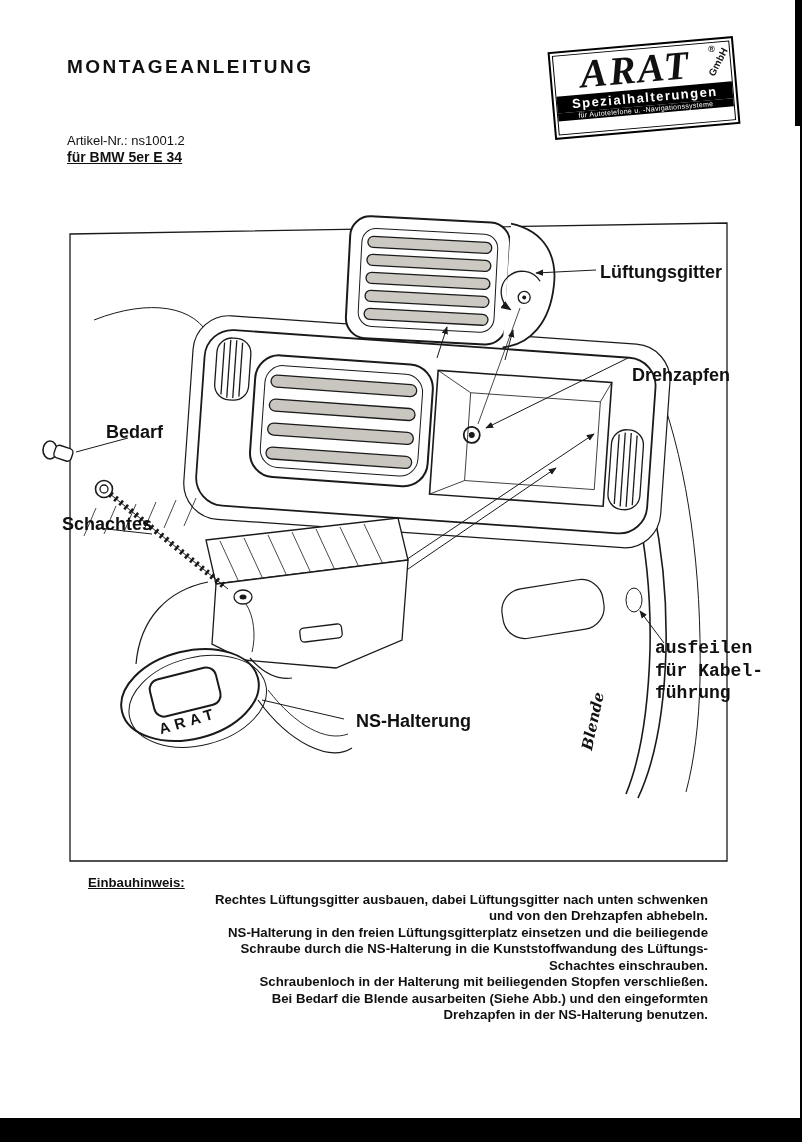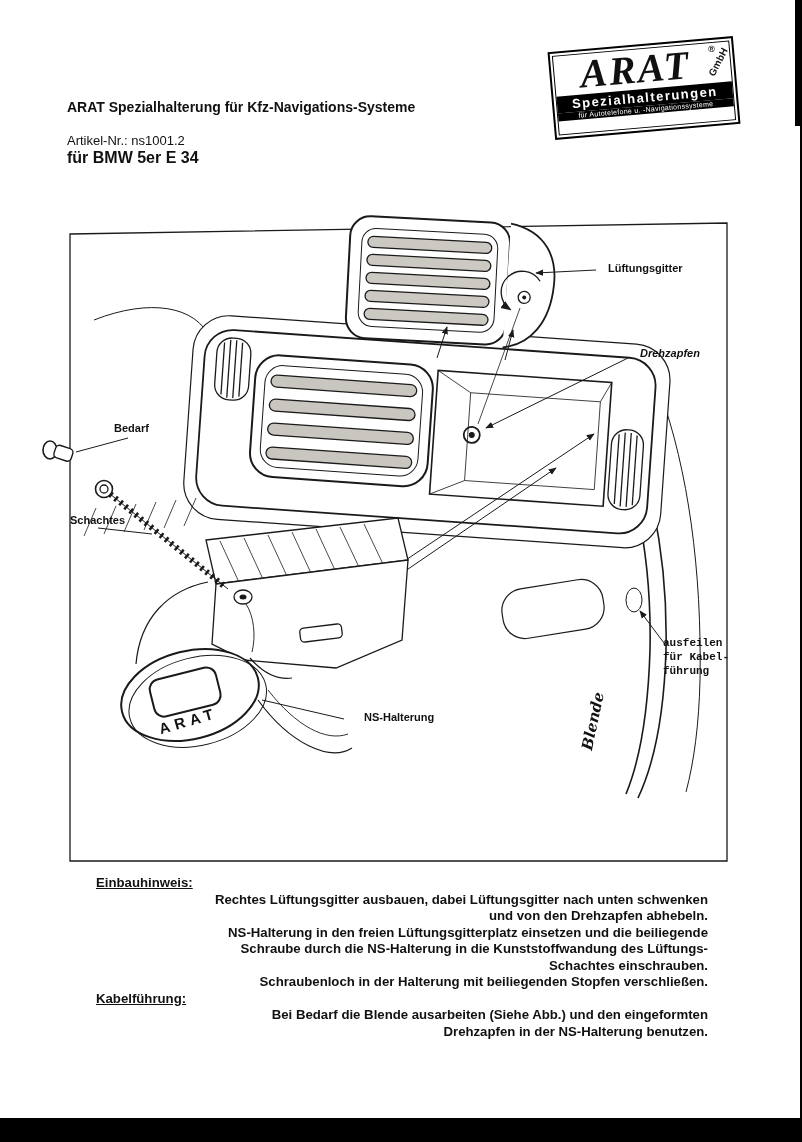--- a/index.html
+++ b/index.html
@@ -4,57 +4,57 @@
 <style>
   * { margin:0; padding:0; box-sizing:border-box; }
   html,body { background:#d8d8d8; }
   body { font-family:"Liberation Sans", sans-serif; }
   .page { position:relative; width:802px; height:1142px; margin:0 auto; background:#ffffff; overflow:hidden; color:#111; }
 
   
   .title { position:absolute; left:67px; top:56px; font-size:19px; font-weight:bold; letter-spacing:2.5px; }
   .subtitle { position:absolute; left:67px; top:99px; font-size:14px; font-weight:bold; }
   .artno { position:absolute; left:67px; top:133px; font-size:13px; }
-  .vehicle { position:absolute; left:67px; top:149px; font-size:16px; font-weight:bold; }
+  .vehicle { position:absolute; left:67px; top:149px; font-size:14px; font-weight:bold;text-decoration:underline; }
 
   
   .logo { position:absolute; left:551px; top:44px; width:186px; height:88px; transform:rotate(-5deg); border:2.5px solid #000; padding:2px; background:#fff; }
   .logo-inner { border:1.5px solid #000; height:100%; position:relative; padding-top:1px; }
   .logo-brand { font-family:"Liberation Serif", serif; font-style:italic; font-weight:bold; font-size:40px; line-height:0.95; text-align:center; letter-spacing:2px; padding-right:14px; }
   .logo-reg { position:absolute; top:1px; right:14px; font-size:9px; font-weight:bold; }
   .logo-gmbh { position:absolute; top:14px; right:-3px; transform:rotate(-58deg); font-size:10px; font-weight:bold; }
   .logo-tagline { background:#000; color:#fff; font-size:13px; font-weight:bold; letter-spacing:1.5px; text-align:center; padding:1px 0; margin-top:1px; }
   .logo-subline { background:#000; color:#fff; font-size:7px; text-align:center; letter-spacing:0.3px; padding-bottom:1px; }
 
   
   .art { position:absolute; left:0; top:0; pointer-events:none; }
-  .dlabel { position:absolute; font-size:11px; font-weight:bold; color:#111; white-space:nowrap;margin-left:8px; }
+  .dlabel { position:absolute; font-size:18px; font-weight:bold; color:#111; white-space:nowrap; }
   .dlabel.multi { white-space:pre-line; line-height:1.25; }
   .blende-label { position:absolute; left:578px; top:748px; transform:rotate(-78deg); transform-origin:0 0;
                   font-family:"DejaVu Serif", serif; font-style:italic; font-weight:bold; font-size:15px; }
   .arat-emboss { position:absolute; left:158px; top:712px; transform:rotate(-16deg); font-weight:bold; font-size:15px; letter-spacing:5px; }
 
   
   .ins { position:absolute; left:88px; top:875px; width:620px; font-size:13.2px; font-weight:bold; line-height:16.5px; }
-  .ins-h { text-decoration:underline;margin-left:8px; }
+  .ins-h { text-decoration:underline; }
   .ins-p { white-space:pre-line;text-align:right; }
 
   .stamp { position:absolute; left:643px; top:1129px; font-size:11.5px; font-weight:bold; }
 
   
   .scan-bottom { position:absolute; left:0; bottom:0; width:100%; height:24px; background:#000; }
   .scan-right-strip { position:absolute; right:0; top:0; width:7px; height:126px; background:#000; }
   .scan-right-line { position:absolute; right:0; top:0; width:2px; height:100%; background:#000; }
 </style>
 </head>
 <body>
 
 <div class="page">
 
-  <div class="subtitle">ARAT Spezialhalterung für Kfz-Navigations-Systeme</div>
+  <div class="title">MONTAGEANLEITUNG</div>
   <div class="artno">Artikel-Nr.: ns1001.2</div>
   <div class="vehicle">für BMW 5er E 34</div>
 
   <div class="logo">
     <div class="logo-inner">
       <div class="logo-brand">ARAT</div>
       <div class="logo-reg">®</div>
       <div class="logo-gmbh">GmbH</div>
       <div class="logo-tagline">Spezialhalterungen</div>
       <div class="logo-subline">für Autotelefone u. -Navigationssysteme</div>
@@ -191,39 +191,38 @@
         <line x1="628" y1="358" x2="486" y2="428" marker-end="url(#ah)"></line>
         <line x1="128" y1="438" x2="76" y2="452"></line>
         <line x1="98" y1="528" x2="152" y2="534"></line>
         <line x1="344" y1="719" x2="262" y2="700"></line>
         <line x1="664" y1="643" x2="640" y2="611" marker-end="url(#ah)"></line>
       </g>
     </g>
   </svg>
 
   <div class="dlabel" style="left:600px; top:262px;">Lüftungsgitter</div>
-  <div class="dlabel" style="left:632px; top:347px;font-style:italic;">Drehzapfen</div>
+  <div class="dlabel" style="left:632px; top:365px;">Drehzapfen</div>
   <div class="dlabel" style="left:106px; top:422px;">Bedarf</div>
   <div class="dlabel" style="left:62px; top:514px;">Schachtes</div>
   <div class="dlabel" style="left:356px; top:711px;">NS-Halterung</div>
   <div class="dlabel multi" style="left:655px; top:637px;font-family:Liberation Mono, monospace;">ausfeilen
 für Kabel-
 führung</div>
   <div class="blende-label">Blende</div>
   <div class="arat-emboss">ARAT</div>
 
   <div class="ins">
     <div class="ins-h">Einbauhinweis:</div>
     <div class="ins-p">Rechtes Lüftungsgitter ausbauen, dabei Lüftungsgitter nach unten schwenken
 und von den Drehzapfen abhebeln.
 NS-Halterung in den freien Lüftungsgitterplatz einsetzen und die beiliegende
 Schraube durch die NS-Halterung in die Kunststoffwandung des Lüftungs-
 Schachtes einschrauben.
 Schraubenloch in der Halterung mit beiliegenden Stopfen verschließen.</div>
-    <div class="ins-h">Kabelführung:</div>
     <div class="ins-p">Bei Bedarf die Blende ausarbeiten (Siehe Abb.) und den eingeformten
 Drehzapfen in der NS-Halterung benutzen.</div>
   </div>
 
   <div class="stamp">Stand 2006</div>
 
   <div class="scan-right-line"></div>
   <div class="scan-right-strip"></div>
   <div class="scan-bottom"></div>
 

